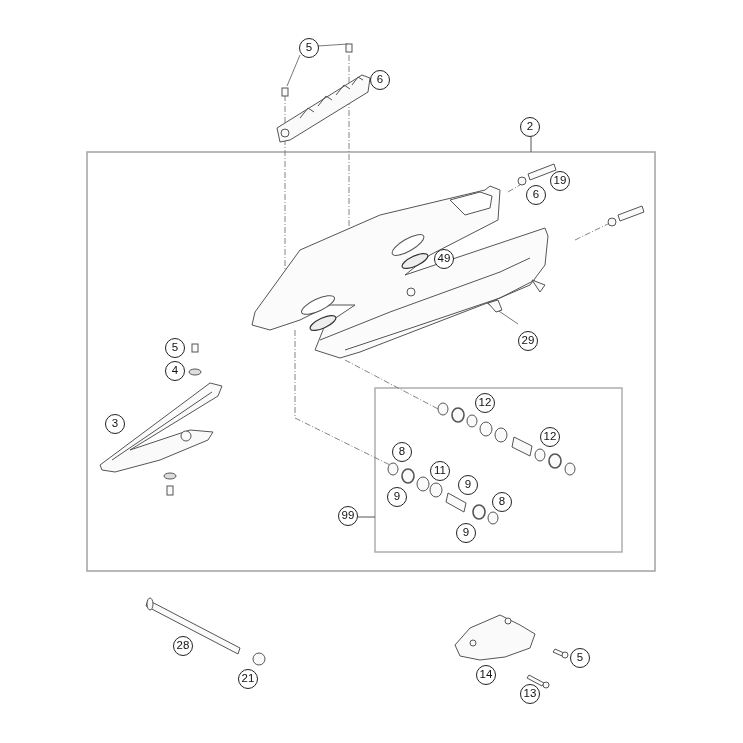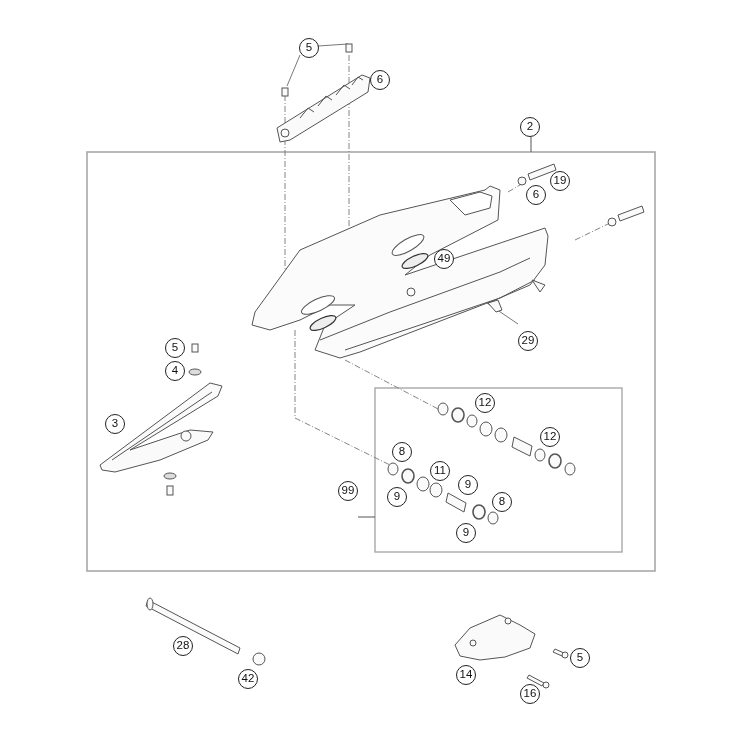--- a/index.html
+++ b/index.html
@@ -169,33 +169,33 @@
   </div>
 <div class="callout" style="left:458px;top:475px">
     <span>9</span>
   </div>
 <div class="callout" style="left:387px;top:487px">
     <span>9</span>
   </div>
 <div class="callout" style="left:492px;top:492px">
     <span>8</span>
   </div>
-<div class="callout" style="left:338px;top:481px">
+<div class="callout" style="left:338px;top:506px">
     <span>99</span>
   </div>
 <div class="callout" style="left:456px;top:523px">
     <span>9</span>
   </div>
 <div class="callout" style="left:173px;top:636px">
     <span>28</span>
   </div>
 <div class="callout" style="left:238px;top:669px">
-    <span>42</span>
+    <span>21</span>
   </div>
 <div class="callout" style="left:570px;top:648px">
     <span>5</span>
   </div>
-<div class="callout" style="left:456px;top:665px">
+<div class="callout" style="left:476px;top:665px">
     <span>14</span>
   </div>
 <div class="callout" style="left:520px;top:684px">
-    <span>16</span>
+    <span>13</span>
   </div>
 
 </body></html>

